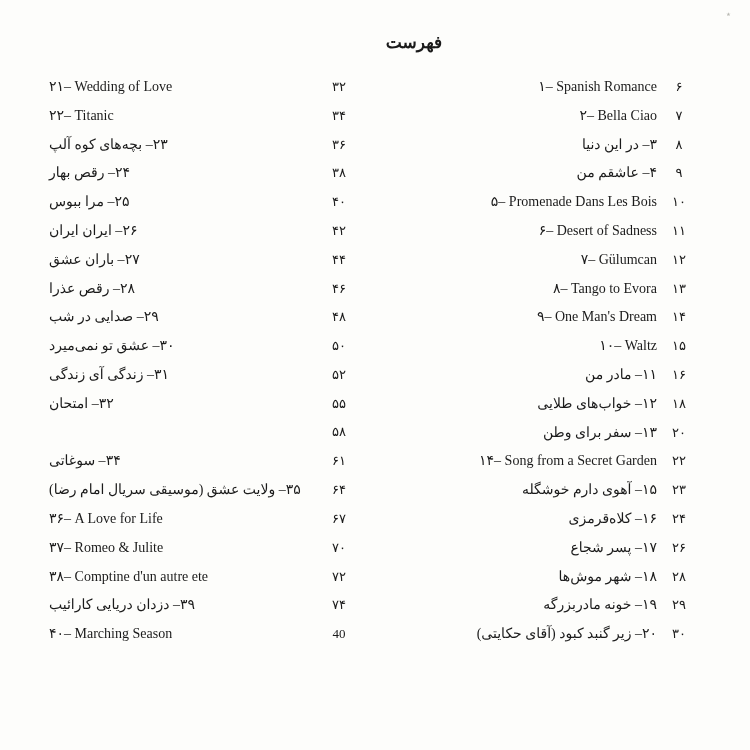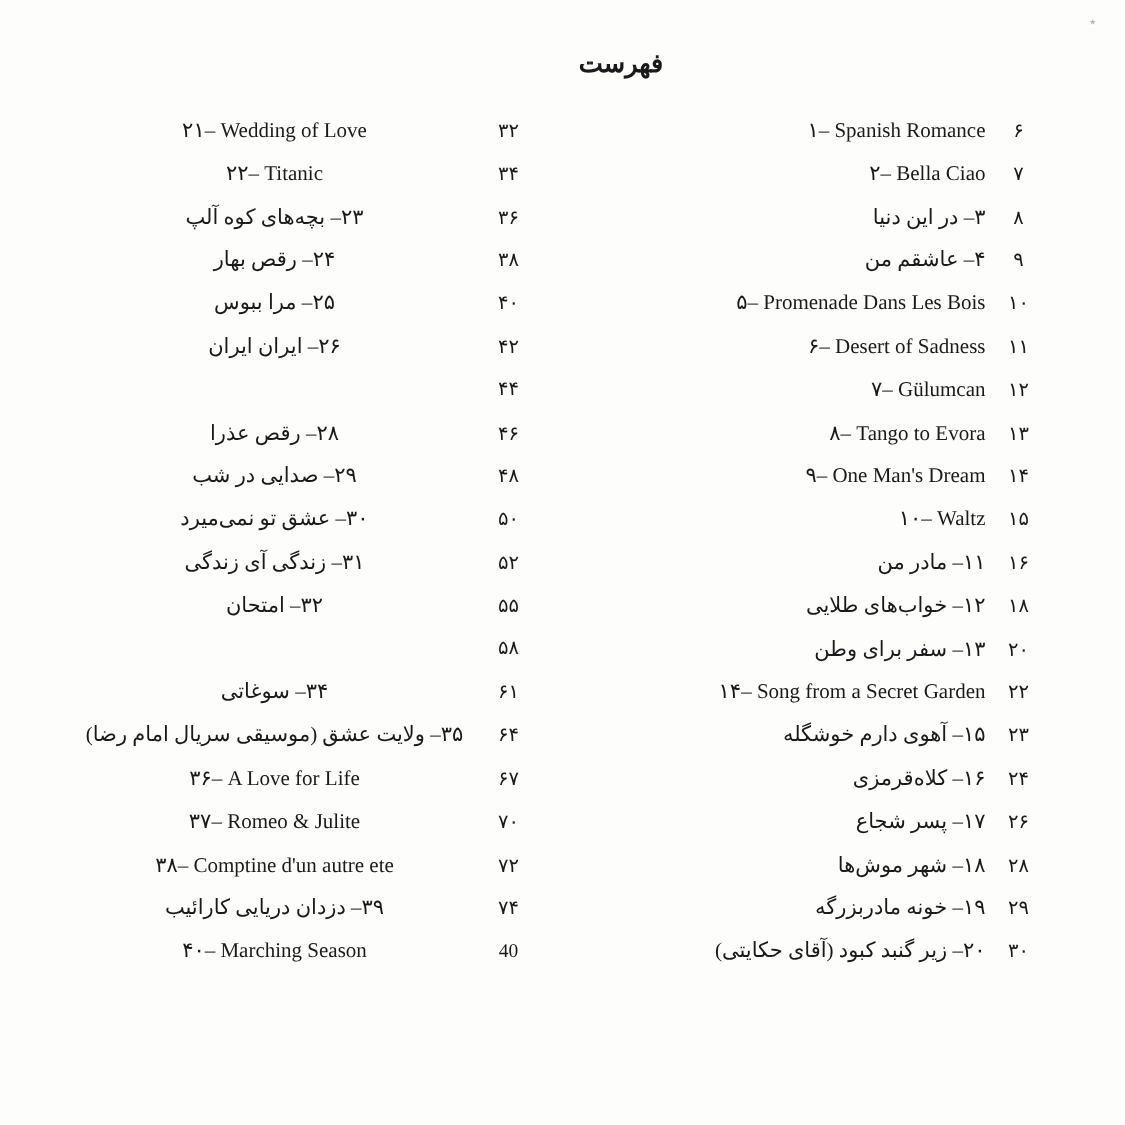--- a/index.html
+++ b/index.html
@@ -78,21 +78,21 @@
     font-size: 14px;
     direction: rtl;
     white-space: nowrap;
     overflow: visible;
   }
   .entry.latin {
     direction: rtl;
     unicode-bidi: plaintext;
   }
   
-  .col-left .entry { text-align: center; }
+  .col-left .entry { text-align: left; }
   .col-right .entry { }
 
   .watermark {
     position: absolute;
     left: 255px;
     top: 150px;
     width: 220px;
     height: 130px;
     color: rgba(120, 150, 180, 0.18);
     font-size: 12px;
@@ -136,20 +136,21 @@
       <div class="row">
         <div class="page-num">۴۰</div>
         <div class="entry">۲۵– مرا ببوس</div>
       </div>
       <div class="row">
         <div class="page-num">۴۲</div>
         <div class="entry">۲۶– ایران ایران</div>
       </div>
       <div class="row">
         <div class="page-num">۴۴</div>
+        <div class="entry">۲۷– باران عشق</div>
       </div>
       <div class="row">
         <div class="page-num">۴۶</div>
         <div class="entry">۲۸– رقص عذرا</div>
       </div>
       <div class="row">
         <div class="page-num">۴۸</div>
         <div class="entry">۲۹– صدایی در شب</div>
       </div>
       <div class="row">

